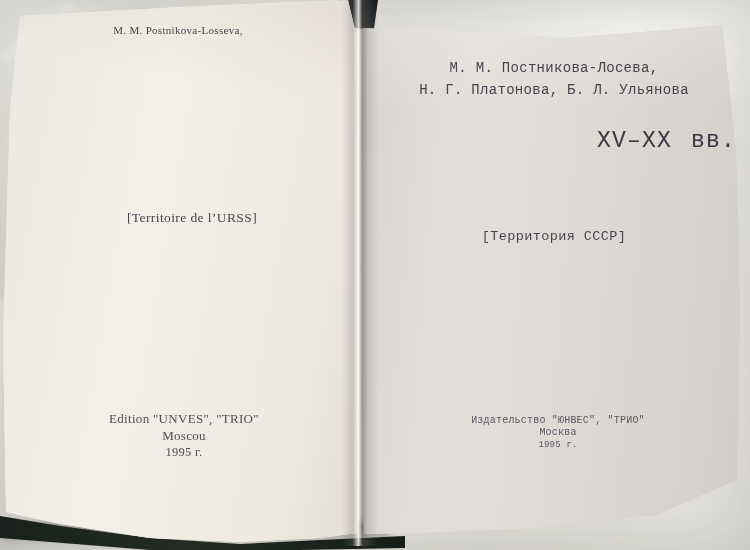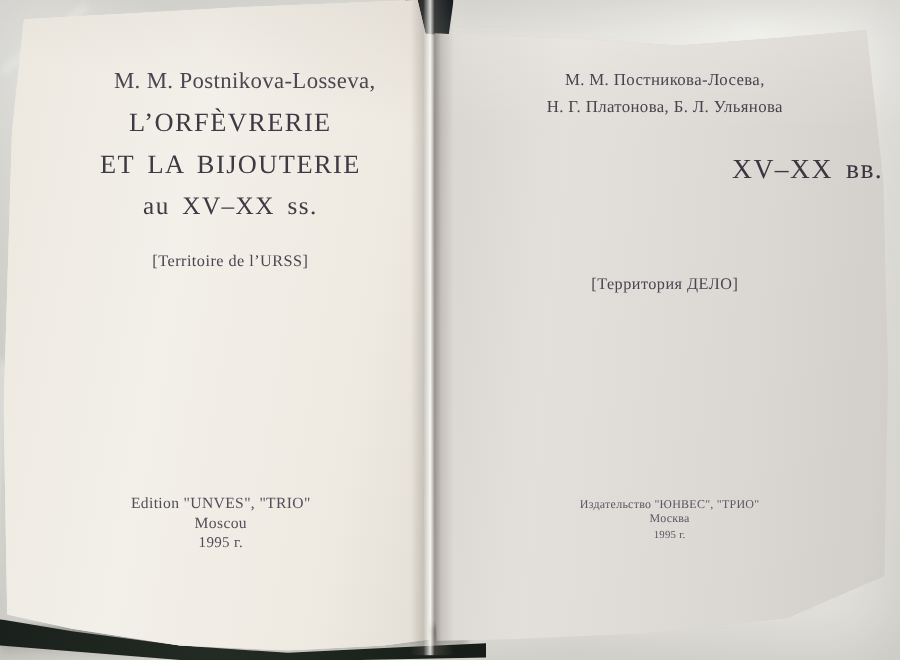--- a/index.html
+++ b/index.html
@@ -41,34 +41,35 @@
     box-shadow:0 8px 12px rgba(70,68,64,.4);
   }
   .page-right{
     left:356px;top:0;width:394px;height:550px;
     background:
       linear-gradient(180deg, rgba(255,255,255,.25), rgba(255,255,255,0) 20%),
       linear-gradient(95deg,#c9c6c1 0%,#dad6d1 7%,#e3dfda 28%,#dcd8d3 62%,#d3cfcb 92%,#cdc9c5 100%),
       #d9d5d0;
     clip-path:polygon(6px 28px,120px 32px,210px 38px,300px 31px,366px 25px,380px 150px,384px 310px,381px 480px,300px 515px,180px 528px,60px 533px,8px 534px,3px 280px);
     box-shadow:8px 6px 14px rgba(100,98,92,.35);
+    font-family:Liberation Mono, monospace;
   }
   .gutter{position:absolute;left:342px;top:0;width:36px;height:546px;z-index:4;pointer-events:none;
     background:linear-gradient(90deg,
       rgba(120,112,104,0) 0%,
       rgba(120,112,104,.28) 30%,
       rgba(251,249,245,.85) 46%,
       rgba(90,84,78,.5) 56%,
       rgba(120,114,108,.22) 72%,
       rgba(120,114,108,0) 100%);}
 
   .tcol{position:absolute;text-align:center;}
 
   
-  .lp-authors{left:30px;top:20px;width:348px;font-size:19px;line-height:21px;letter-spacing:.3px;color:#4c4650;margin-top:37px;}
+  .lp-authors{left:4px;top:20px;width:348px;font-size:11px;line-height:21px;letter-spacing:.3px;color:#4c4650;}
   .lp-title{left:14px;top:84px;width:356px;font-size:22px;line-height:35px;letter-spacing:1.2px;word-spacing:4px;color:#3f3944;}
   .lp-title .sub{font-size:21px;}
   .lp-territory{left:18px;top:210px;width:348px;font-size:13.5px;letter-spacing:.4px;color:#4a4450;}
   .lp-imprint{left:10px;top:410px;width:348px;font-size:13px;line-height:17px;letter-spacing:.3px;color:#534d59;}
   .lp-imprint .small{font-size:12.5px;}
 
   
   .rp-authors{left:12px;top:57px;width:372px;font-size:14px;line-height:22px;letter-spacing:.3px;color:#49434e;}
   .rp-title{left:8px;top:124px;width:372px;font-size:24px;line-height:34px;letter-spacing:1.2px;word-spacing:4px;color:#3b3640;}
   .rp-title .sub{font-size:23px;text-align:right;}
@@ -86,42 +87,37 @@
   <div class="fold f3"></div>
 
   <div class="floor-shadow"></div>
   <div class="cover-top"></div>
   <div class="cover-bottom"></div>
 
   <div class="page page-left">
     <div class="tcol lp-authors">
       <div>M. M. Postnikova-Losseva,</div>
     </div>
-    <div class="tcol lp-title">
-      <div>L’ORFÈVRERIE</div>
-      <div>ET LA BIJOUTERIE</div>
-      <div class="sub">au XV–XX ss.</div>
-    </div>
     <div class="tcol lp-territory">[Territoire de l’URSS]</div>
     <div class="tcol lp-imprint">
       <div>Edition "UNVES", "TRIO"</div>
       <div>Moscou</div>
       <div class="small">1995 г.</div>
     </div>
   </div>
 
   <div class="page page-right">
     <div class="tcol rp-authors">
       <div>М. М. Постникова-Лосева,</div>
       <div>Н. Г. Платонова, Б. Л. Ульянова</div>
     </div>
     <div class="tcol rp-title">
       <div class="sub">XV–XX вв.</div>
     </div>
-    <div class="tcol rp-territory">[Территория ДЕЛО]</div>
+    <div class="tcol rp-territory">[Территория СССР]</div>
     <div class="tcol rp-imprint">
       <div>Издательство "ЮНВЕС", "ТРИО"</div>
       <div>Москва</div>
       <div class="small">1995 г.</div>
     </div>
   </div>
 
   <div class="gutter"></div>
 
 </div>

